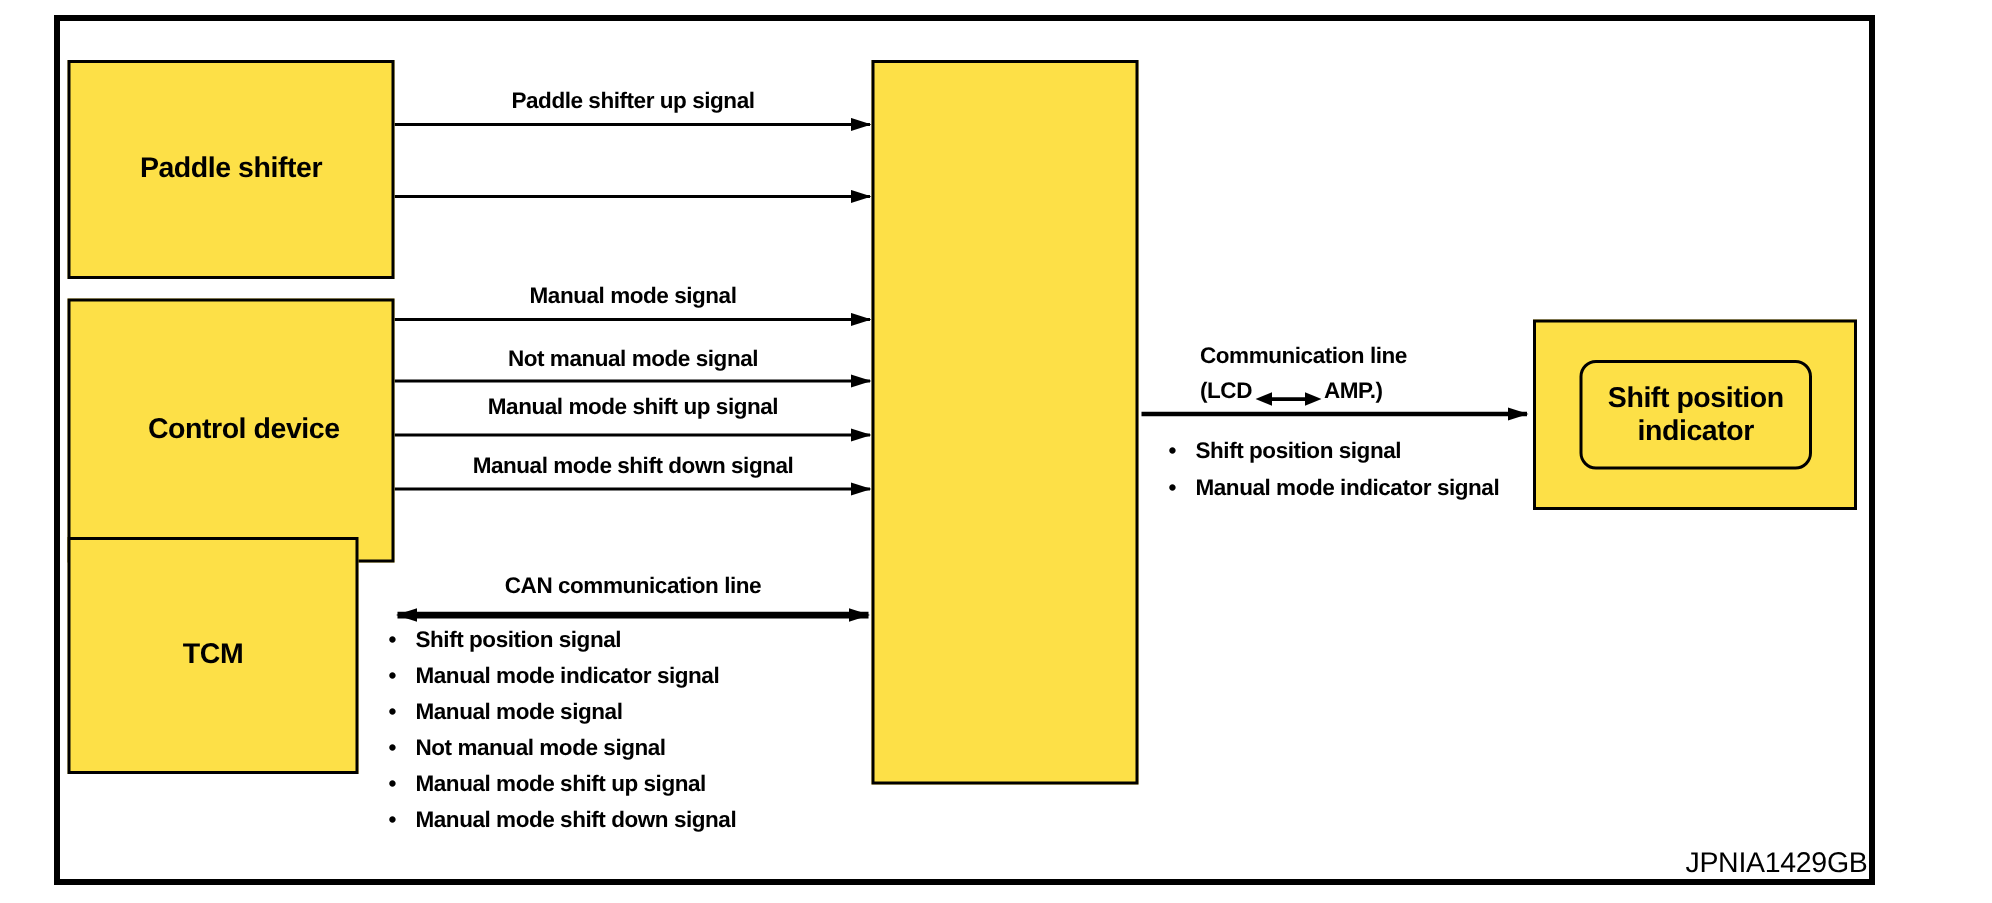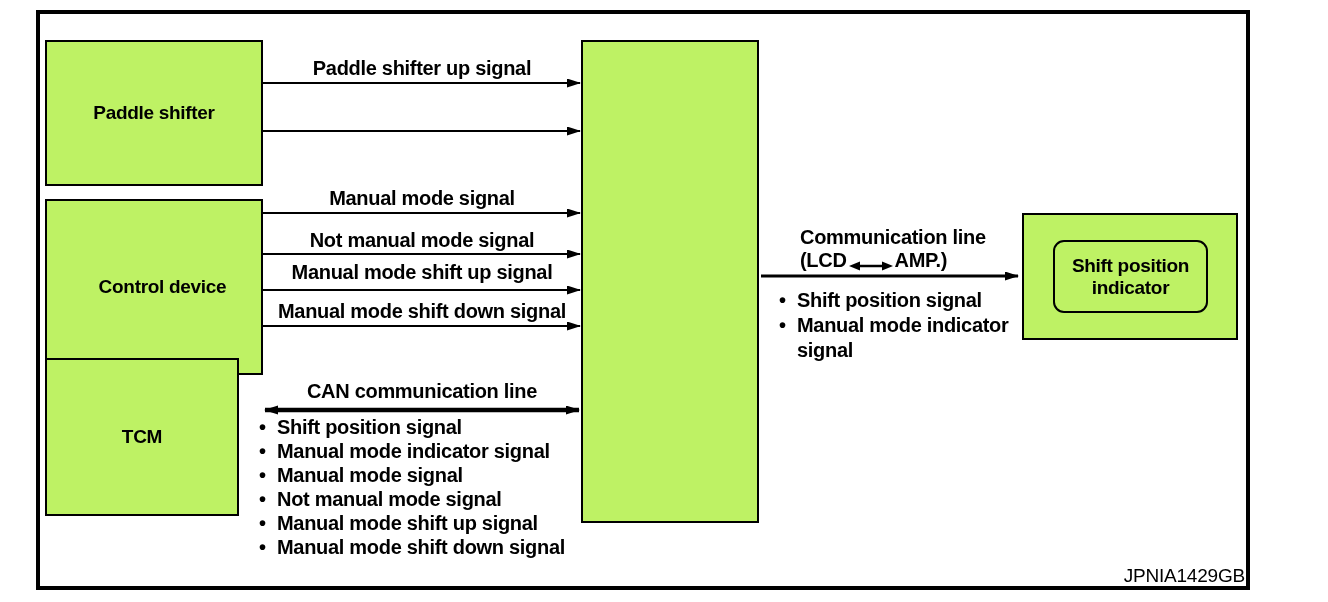--- a/index.html
+++ b/index.html
@@ -1,34 +1,34 @@
 <!DOCTYPE html>
 <html><head>
 <meta charset="utf-8">
 <style>
   html,body{margin:0;padding:0;background:#fff;}
   #canvas{
     position:relative;width:1328px;height:602px;background:#fff;overflow:hidden;
     font-family:"Liberation Sans","DejaVu Sans",sans-serif;color:#000;
   }
   .frame{position:absolute;left:36px;top:10px;width:1214px;height:580px;border:4px solid #000;box-sizing:border-box;}
-  .box{position:absolute;border:2px solid #000;box-sizing:border-box;background:#bef264;
+  .box{position:absolute;border:2px solid #000;box-sizing:border-box;background:#fde047;
        display:flex;align-items:center;justify-content:center;text-align:center;}
   .boxlabel{font-size:19px;font-weight:bold;letter-spacing:-0.3px;white-space:pre-line;line-height:22px;}
   #box-paddle{left:45px;top:40px;width:218px;height:146px;}
   #box-control{left:45px;top:199px;width:218px;height:176px;padding-left:17px;}
   #box-tcm{left:45px;top:358px;width:194px;height:158px;}
   #box-unified{left:581px;top:40px;width:178px;height:483px;justify-content:flex-start;align-items:flex-start;}
   #unified-label{position:absolute;left:592px;top:241px;width:165px;font-size:19px;font-weight:bold;
                  letter-spacing:-0.3px;white-space:pre-line;line-height:24px;}
   #box-combination{left:1022px;top:213px;width:216px;height:127px;}
   #combination-title{position:absolute;left:1022px;top:186px;width:216px;text-align:center;
                      font-size:19px;font-weight:bold;letter-spacing:-0.3px;margin-top:36px;}
   #box-indicator{left:1053px;top:240px;width:155px;height:73px;border-radius:11px;}
-  .flow{font-size:20px;font-weight:bold;letter-spacing:-0.3px;line-height:20px;}
+  .flow{font-size:15px;font-weight:bold;letter-spacing:-0.3px;line-height:20px;}
   .arrow-label{position:absolute;left:263px;width:318px;text-align:center;white-space:nowrap;}
   #lbl-paddle-up{top:58px;}
   #lbl-paddle-down{top:106px;}
   #lbl-manual-mode{top:188px;}
   #lbl-not-manual{top:230px;}
   #lbl-shift-up{top:262px;}
   #lbl-shift-down{top:301px;}
   #lbl-can{top:381px;}
   #comm-label{position:absolute;left:800px;top:226px;line-height:23px;}
   #comm-label .l2{display:flex;align-items:flex-end;}

